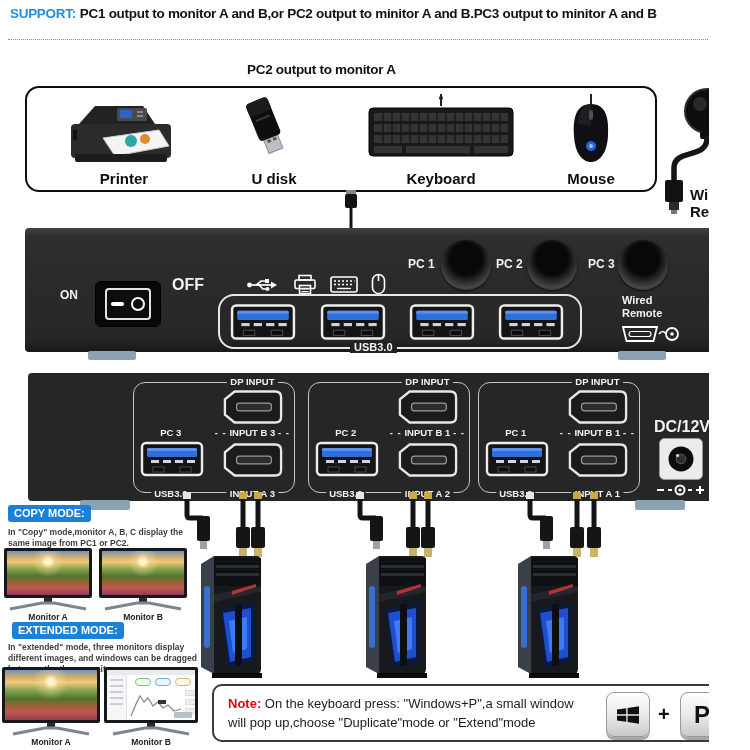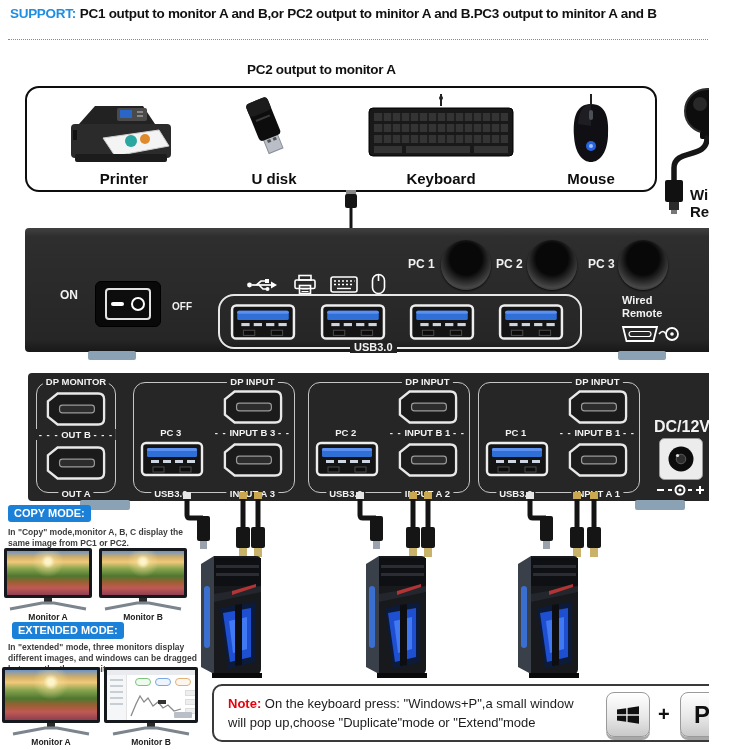--- a/index.html
+++ b/index.html
@@ -215,21 +215,21 @@
   </svg>
 
   <div class="panel" style="left:25px; top:228px; width:700px; height:124px;">
     <div class="wlabel abs" style="left:35px; top:60px; font-size:12px;">ON</div>
     <div class="rocker" style="left:70px; top:53px; width:66px; height:46px;">
       <div class="rocker-in">
           <div class="rocker-dash"></div>
           <div class="rocker-ring"></div>
         </div>
     </div>
-    <div class="wlabel abs" style="left:147px; top:73px; font-size:10px;">OFF</div>
+    <div class="wlabel abs" style="left:147px; top:48px; font-size:16px;">OFF</div>
 
     <svg class="abs" style="left:221px; top:49px;" width="32" height="16" viewBox="0 0 32 16">
       <circle cx="3.5" cy="8" r="2.4" fill="#fff"></circle>
       <path d="M5.5 8 H25" stroke="#fff" stroke-width="1.7"></path>
       <path d="M10.5 8 L15 4 H19" stroke="#fff" stroke-width="1.7" fill="none"></path>
       <path d="M13 8 L17 12 H20" stroke="#fff" stroke-width="1.7" fill="none"></path>
       <rect x="19" y="2" width="4" height="4" fill="#fff"></rect>
       <circle cx="21.5" cy="12" r="2" fill="#fff"></circle>
       <polygon points="25,4.6 31,8 25,11.4" fill="#fff"></polygon>
     </svg>
@@ -286,35 +286,20 @@
       <path d="M39 11 q4 -5 7 0" stroke="#fff" stroke-width="1.6" fill="none"></path>
       <circle cx="52" cy="11" r="6" fill="none" stroke="#fff" stroke-width="1.8"></circle>
       <circle cx="52" cy="11" r="1.8" fill="#fff"></circle>
     </svg>
   </div>
   <div class="foot" style="left:88px; top:351px; width:48px; height:9px;"></div>
   <div class="foot" style="left:618px; top:351px; width:48px; height:9px;"></div>
 
   <div class="panel" style="left:28px; top:373px; width:702px; height:128px; background:#262626;">
 
-    <div class="bgroup" style="left:8px; top:9px; width:80px; height:111px;">
-      <div class="chip" style="left:50%; top:-7px;">DP MONITOR</div>
-      <svg class="abs" style="left:8px; top:8px;" width="62" height="36">
-          <use href="#dp-port"></use>
-        </svg>
-      <div class="chip" style="left:50%; top:46px;">
-        <span class="dash">- - -</span>
-        <span>OUT B</span>
-        <span class="dash">- - -</span>
-      </div>
-      <svg class="abs" style="left:8px; top:62px;" width="62" height="36">
-          <use href="#dp-port"></use>
-        </svg>
-      <div class="chip" style="left:50%; bottom:-7px;">OUT A</div>
-    </div>
 
     <div class="bgroup" style="left:105px; top:9px; width:162px; height:111px;">
       <div class="chip" style="left:74%; top:-7px;">DP INPUT</div>
       <svg class="abs" style="left:88px; top:6px;" width="62" height="36">
           <use href="#dp-port"></use>
         </svg>
       <div class="chip" style="left:74%; top:44px;">
         <span class="dash">- -</span>
         <span>INPUT B 3</span>
         <span class="dash">- -</span>

